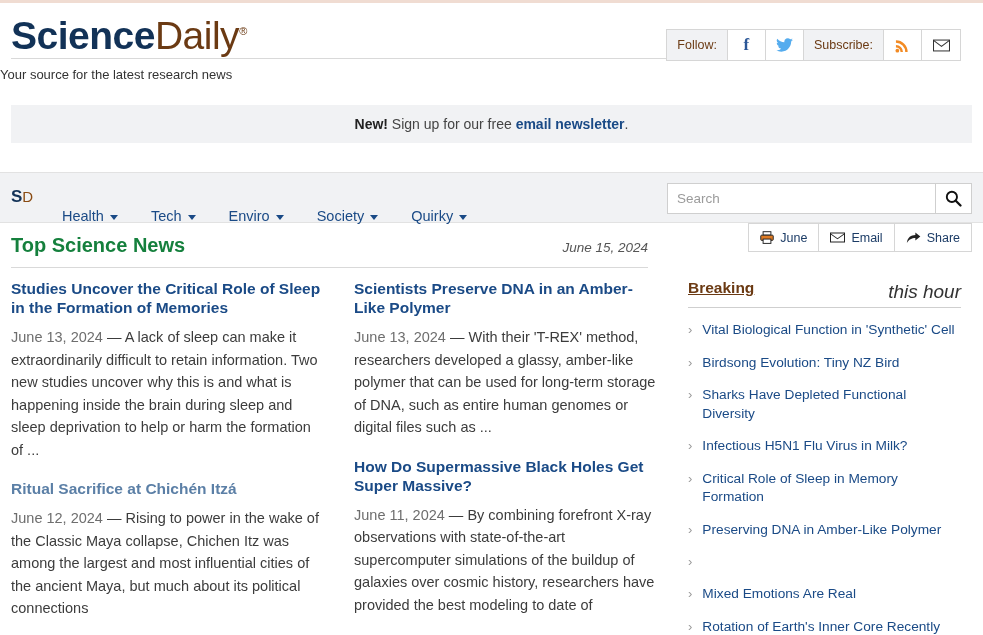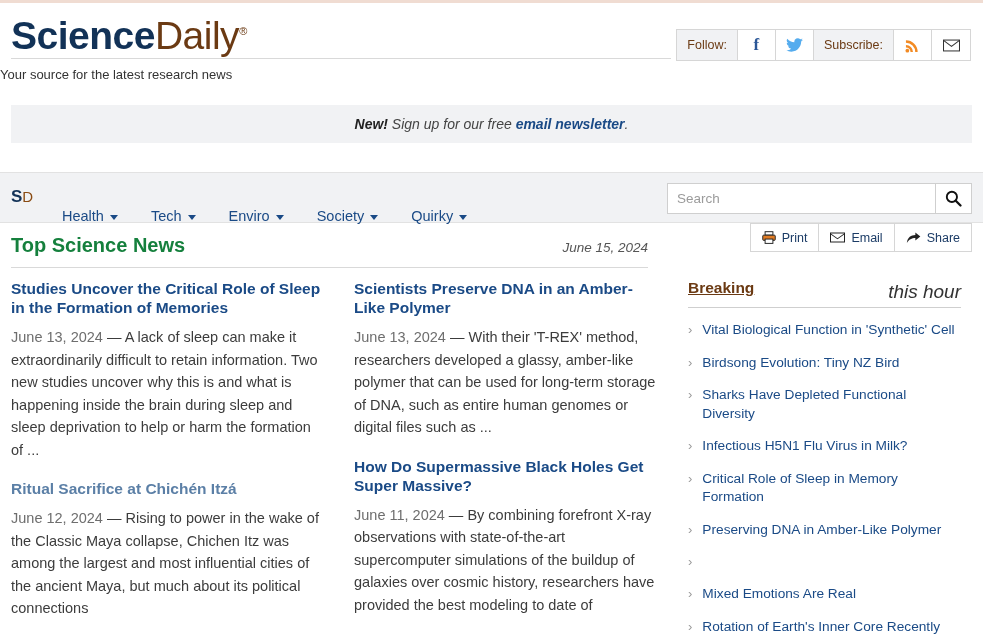--- a/index.html
+++ b/index.html
@@ -29,40 +29,40 @@
   .logo-underline {
     position: absolute; left: 0; top: 55px; width: 660px; height: 1px; background: #d9d9d9;
   }
   .tagline {
     position: absolute; left: 0; top: 64px;
     font-size: 13px; color: #333333;
   }
 
   
   .social {
-    position: absolute; right: 1px; top: 26px;
+    position: absolute; right: 11px; top: 26px;
     display: flex; border: 1px solid #d6d6d6; border-collapse: collapse;
     height: 32px; background: #fff;
   }
   .social .cell {
     display: flex; align-items: center; justify-content: center;
     border-right: 1px solid #d6d6d6;
     height: 100%;
   }
   .social .cell:last-child { border-right: none; }
   .social .lbl { background: #f1f2f4; color: #6b3a13; font-size: 12.5px; padding: 0 10px; }
   .social .ico { width: 38px; background: #ffffff; }
   .ico-fb { color: #2b5797; font-size: 17px; font-weight: bold; font-family: "Liberation Serif", serif; }
 
   
   .banner {
     position: absolute; left: 11px; top: 105px; width: 961px; height: 38px;
     background: #f1f2f4;
     display: flex; align-items: center; justify-content: center;
-    font-size: 14px; color: #444; font-style: italic;
+    font-size: 14px; color: #444;
   }
   .banner .new { font-weight: bold; color: #222; }
   .banner a { color: #1a4a86; font-weight: bold; text-decoration: none; }
 
   
   .navbar {
     position: absolute; left: 0; top: 172px; width: 983px; height: 51px;
     background: #f1f2f4; border-top: 1px solid #e2e2e2; border-bottom: 1px solid #e2e2e2;
   }
   .nav-mono {
@@ -229,21 +229,21 @@
     </div>
     <div class="title-rule"></div>
 
     <div class="tools">
       <div class="tool">
         <svg width="14" height="13" viewBox="0 0 16 15" aria-hidden="true">
           <rect x="3.5" y="0.8" width="9" height="4" fill="#fff" stroke="#222" stroke-width="1.1"></rect>
           <rect x="0.8" y="4.8" width="14.4" height="6" rx="1" fill="#e07b23" stroke="#222" stroke-width="1.1"></rect>
           <rect x="3.5" y="9.3" width="9" height="5" fill="#fff" stroke="#222" stroke-width="1.1"></rect>
         </svg>
-        <span>Print</span>
+        <span>June</span>
       </div>
       <div class="tool">
         <svg width="15" height="11" viewBox="0 0 18 12" aria-hidden="true">
           <rect x="0.6" y="0.6" width="16.8" height="10.8" fill="#fff" stroke="#222" stroke-width="1.2"></rect>
           <path d="M1 1.1 L9 6.8 L17 1.1 L17 2.4 L9 8.1 L1 2.4 Z" fill="#222"></path>
         </svg>
         <span>Email</span>
       </div>
       <div class="tool">
         <svg width="15" height="12" viewBox="0 0 16 13" aria-hidden="true">

